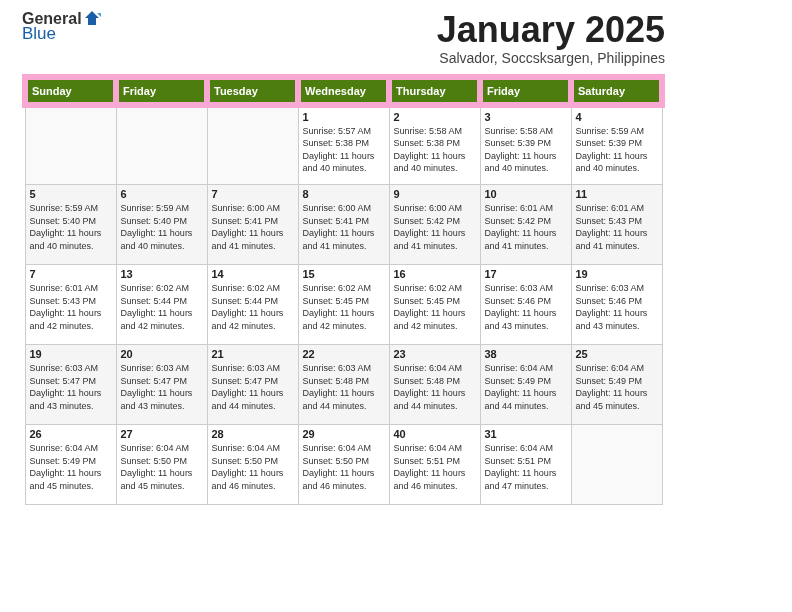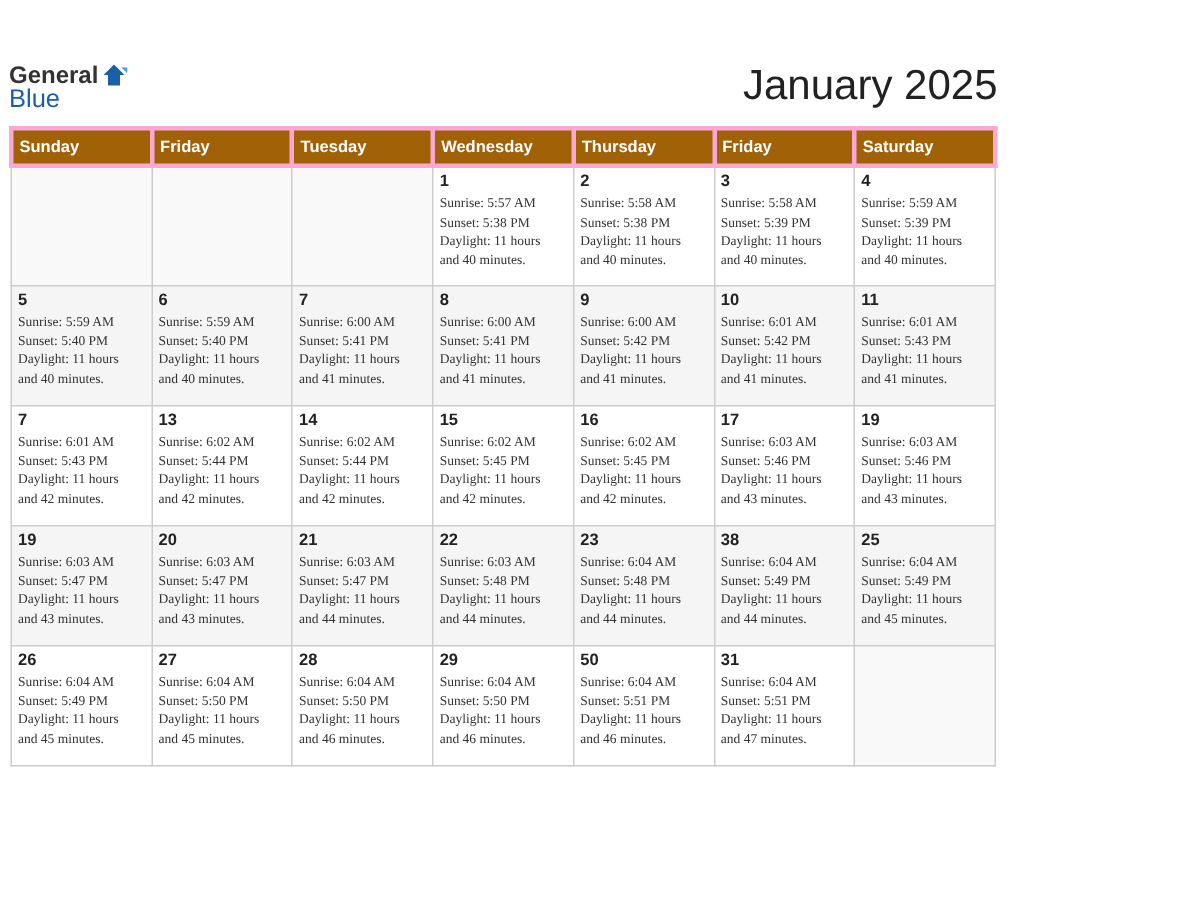--- a/index.html
+++ b/index.html
@@ -5,22 +5,21 @@
     * { margin: 0; padding: 0; box-sizing: border-box; }
     body {
       width: 792px;
       height: 612px;
       font-family: Arial, sans-serif;
       background: #fff;
       overflow: hidden;
     }
     .container {
       width: 680px;
-      padding: 10px 15px 10px 6px;
-      margin-top: 32px;
+      padding: 10px 15px 10px 22px;
     }
     .header-area {
       display: flex;
       justify-content: space-between;
       align-items: flex-start;
       margin-bottom: 8px;
     }
     .logo {
       display: flex;
       align-items: center;
@@ -32,42 +31,42 @@
     }
     .logo-text-blue {
       font-size: 17px;
       font-weight: normal;
       color: #1a5fa8;
     }
     .title-area {
       text-align: right;
     }
     .month-title {
-      font-size: 28px;
-      font-weight: normal;
+      font-size: 36px;
+      font-weight: bold;
       color: #222;
       line-height: 1.1;
     }
     .subtitle {
       font-size: 14px;
       color: #444;
     }
     table {
       width: 100%;
       border-collapse: collapse;
       table-layout: fixed;
     }
     thead tr th {
-      background-color: #a16207;
+      background-color: #4d7c0f;
       color: #fff;
       font-size: 11px;
       font-weight: bold;
       padding: 5px 4px;
       text-align: left;
-      border: 3px solid #f9a8d4;
+      border: 6px solid #f9a8d4;
     }
     tbody tr td {
       border: 1px solid #ccc;
       vertical-align: top;
       padding: 3px 4px;
       font-size: 9.5px;
       color: #222;
       height: 80px;
       background: #fff;
     }
@@ -78,21 +77,20 @@
       font-size: 11px;
       font-weight: bold;
       color: #222;
       display: block;
       margin-bottom: 2px;
     }
     .cell-content {
       font-size: 9px;
       line-height: 1.4;
       color: #333;
-      font-family: Liberation Serif, serif;
     }
     .empty-cell {
       background: #f9f9f9;
     }
   </style>
 </head>
 <body>
 
 <div class="container">
   <div class="header-area">
@@ -103,20 +101,21 @@
           <svg width="18" height="18" viewBox="0 0 18 18" style="margin-left:1px;margin-top:-2px;">
             <polygon points="9,2 16,9 13,9 13,16 5,16 5,9 2,9" fill="#1a5fa8"></polygon>
             <polygon points="14,4 18,4 18,8" fill="#4a9fd4"></polygon>
           </svg>
         </div>
         <span class="logo-text-blue" style="margin-top:-4px;">Blue</span>
       </div>
     </div>
     <div class="title-area">
       <div class="month-title">January 2025</div>
+      <div class="subtitle">Salvador, Soccsksargen, Philippines</div>
     </div>
   </div>
 
   <table>
     <thead>
       <tr>
         <th>Sunday</th>
         <th>Friday</th>
         <th>Tuesday</th>
         <th>Wednesday</th>
@@ -248,21 +247,21 @@
           </td>
           <td>
             <span class="day-number">28</span>
             <div class="cell-content"><span>Sunrise: 6:04 AM</span><br><span>Sunset: 5:50 PM</span><br><span style="font-weight: normal;">Daylight: 11 hours</span><br><span>and 46 minutes.</span></div>
           </td>
           <td>
             <span class="day-number">29</span>
             <div class="cell-content"><span>Sunrise: 6:04 AM</span><br><span>Sunset: 5:50 PM</span><br><span style="font-weight: normal;">Daylight: 11 hours</span><br><span>and 46 minutes.</span></div>
           </td>
           <td>
-            <span class="day-number">50</span>
+            <span class="day-number">40</span>
             <div class="cell-content"><span>Sunrise: 6:04 AM</span><br><span>Sunset: 5:51 PM</span><br><span style="font-weight: normal;">Daylight: 11 hours</span><br><span>and 46 minutes.</span></div>
           </td>
           <td>
             <span class="day-number">31</span>
             <div class="cell-content"><span>Sunrise: 6:04 AM</span><br><span>Sunset: 5:51 PM</span><br><span style="font-weight: normal;">Daylight: 11 hours</span><br><span>and 47 minutes.</span></div>
           </td>
           <td class="empty-cell"></td>
         </tr>
       </tbody>
   </table>

